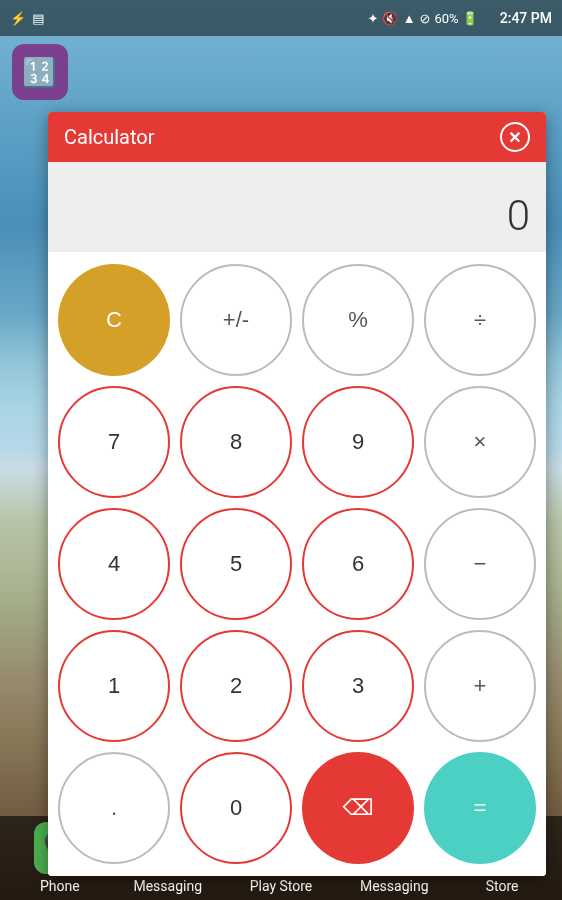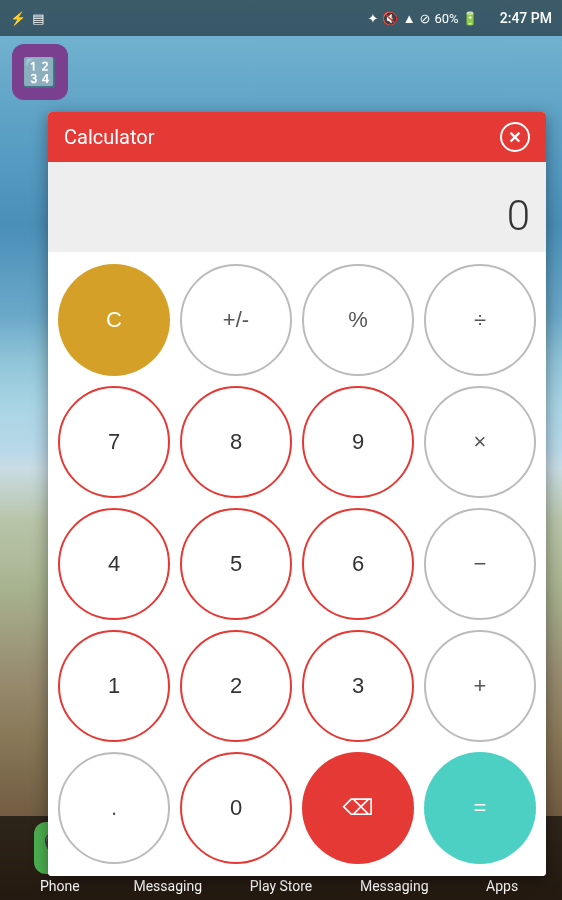--- a/index.html
+++ b/index.html
@@ -368,15 +368,15 @@
           <span></span>
           <span></span>
           <span></span>
           <span></span>
           <span></span>
           <span></span>
           <span></span>
           <span></span>
         </div>
       </div>
-      <span class="dock-label">Apps</span>
+      <span class="dock-label">Store</span>
     </div>
   </div>
 
 </body></html>

